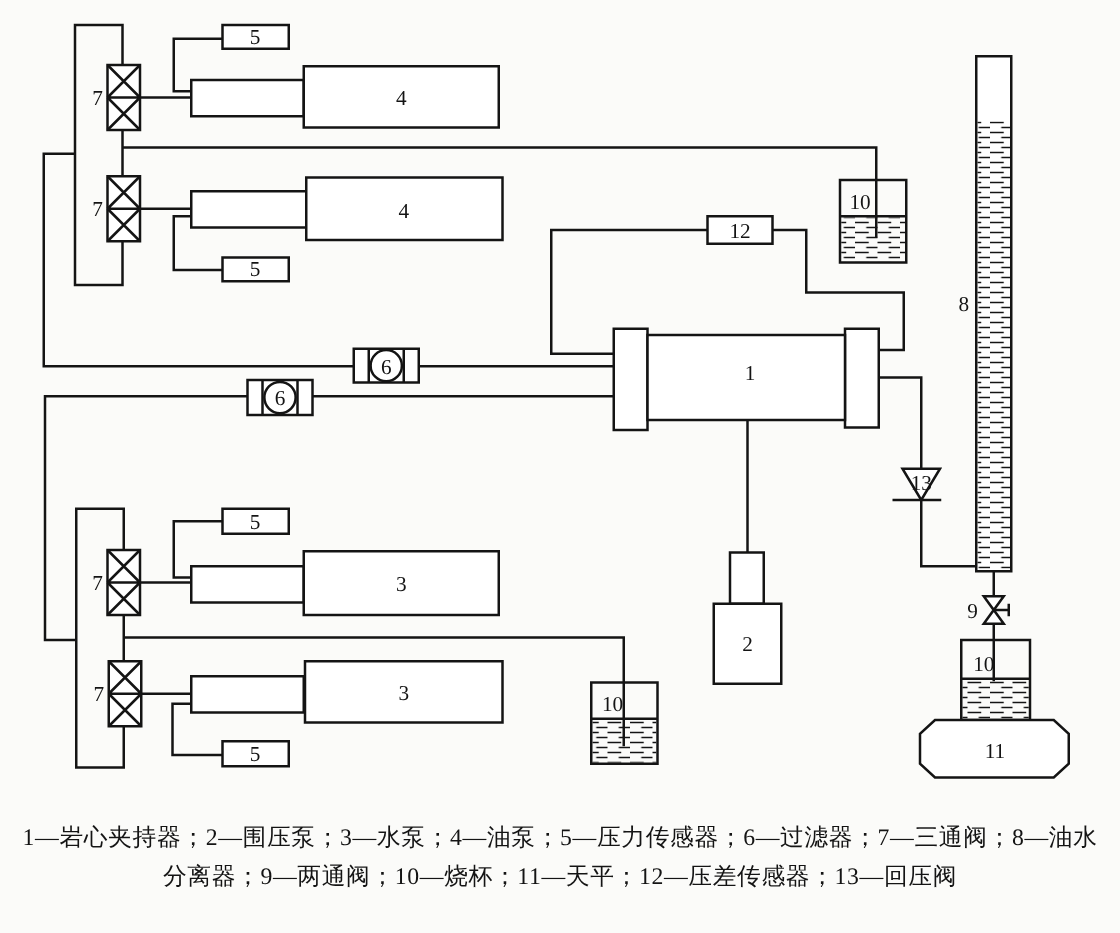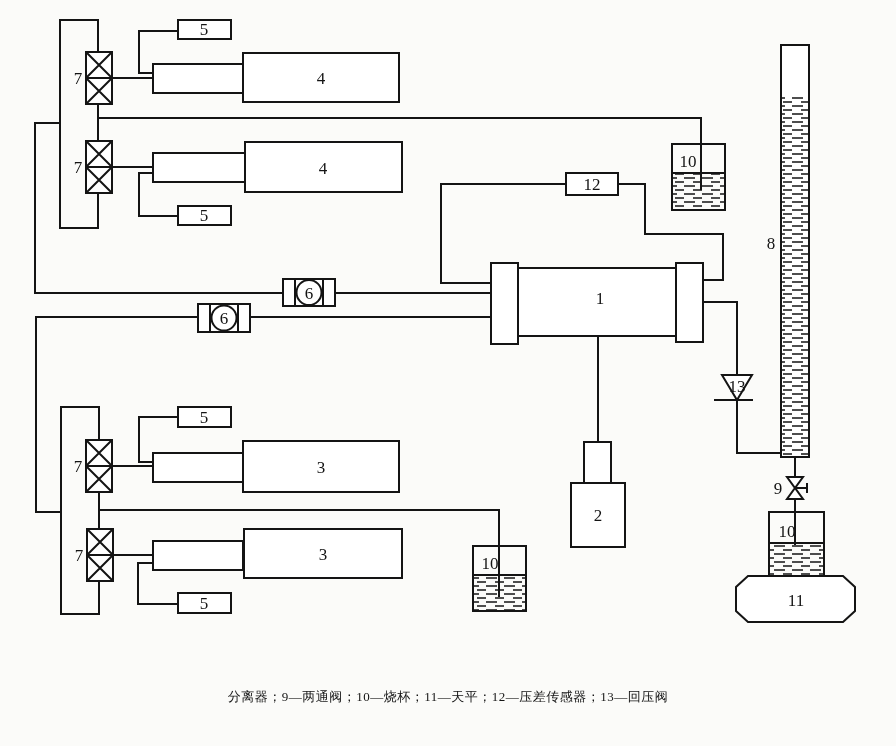--- a/index.html
+++ b/index.html
@@ -20,21 +20,21 @@
     font-family:"Liberation Serif", serif;
     font-size:17px;
     fill:#141414;
     text-anchor:middle;
   }
   .caption{
     position:absolute;left:0;width:896px;text-align:center;
     font-family:"Liberation Serif", serif;color:#141414;
   }
   #cap1{top:657px;font-size:19px;letter-spacing:0.5px;}
-  #cap2{top:688px;font-size:13px;letter-spacing:0.5px;}
+  #cap2{top:688px;font-size:19px;letter-spacing:0.5px;}
   #figtitle{top:712px;font-size:22px;font-weight:bold;letter-spacing:1px;}
 </style>
 </head>
 <body>
 
 <div class="stage">
 <svg width="896" height="746" viewBox="0 0 896 746">
   <defs>
     <pattern id="liquid" width="18" height="8" patternUnits="userSpaceOnUse">
       <path d="M0,2 H11 M9,6 H18" stroke="#141414" stroke-width="1.3" fill="none"></path>
@@ -204,14 +204,15 @@
     <text x="796" y="606">11</text>
   </g>
 
   <g>
     <path class="ln" d="M701,144 V190"></path>
     <path class="ln" d="M499,546 V597"></path>
     <path class="ln" d="M795,512 V545"></path>
   </g>
 </svg>
 
+<div class="caption" id="cap1">1—岩心夹持器；2—围压泵；3—水泵；4—油泵；5—压力传感器；6—过滤器；7—三通阀；8—油水</div>
 <div class="caption" id="cap2">分离器；9—两通阀；10—烧杯；11—天平；12—压差传感器；13—回压阀</div>
 </div>
 
 </body></html>

